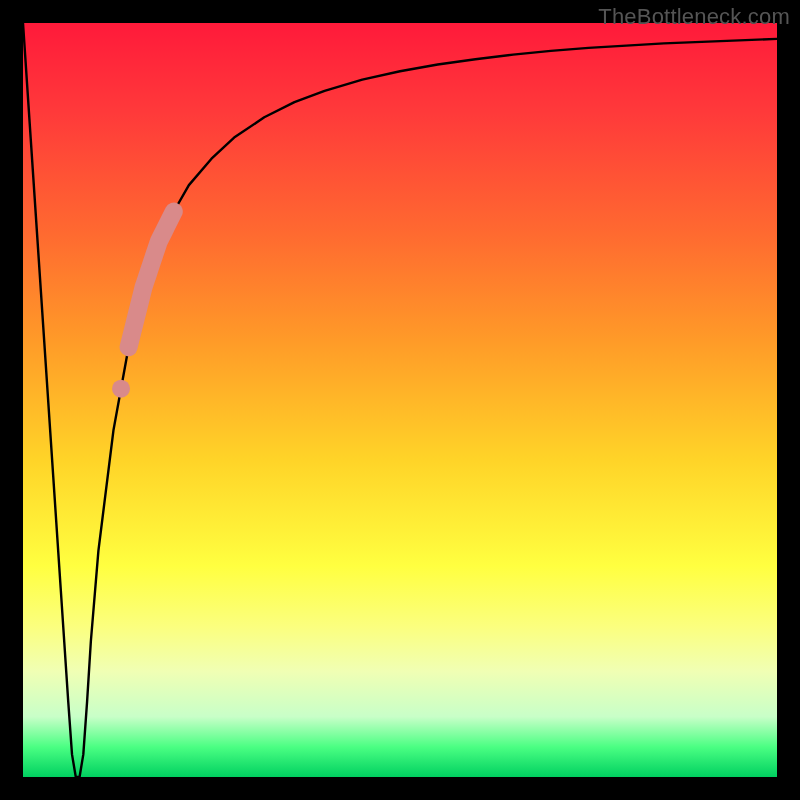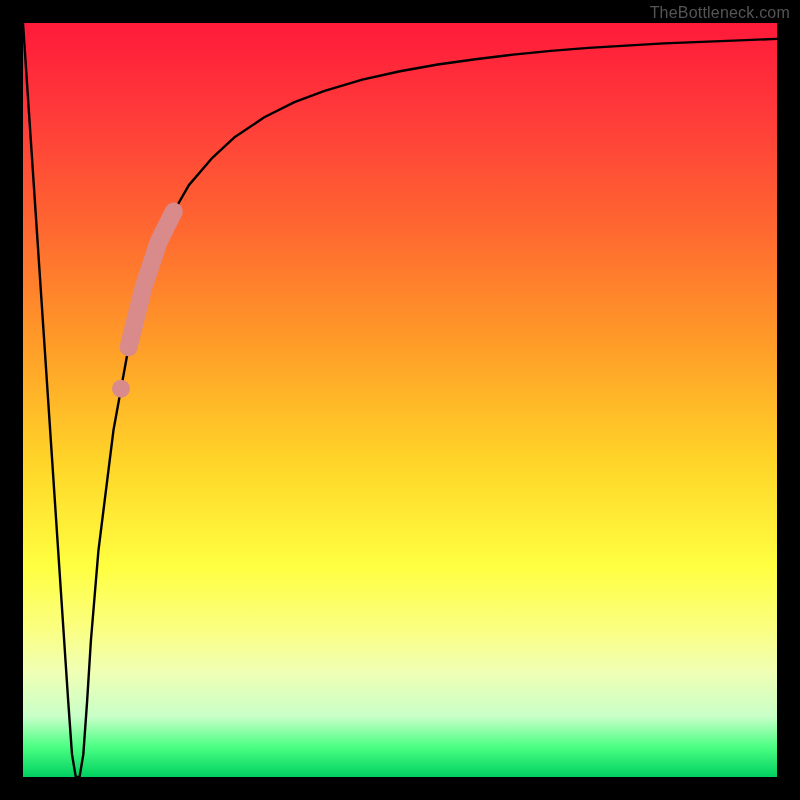--- a/index.html
+++ b/index.html
@@ -14,21 +14,21 @@
   .container {
     position: relative;
     width: 800px;
     height: 800px;
   }
   .watermark {
     position: absolute;
     top: 4px;
     right: 10px;
     color: #555;
-    font-size: 16px;
+    font-size: 22px;
     font-weight: 500;
     letter-spacing: 0.2px;
     z-index: 10;
   }
   .frame {
     position: absolute;
     left: 23px;
     top: 23px;
     width: 754px;
     height: 754px;

